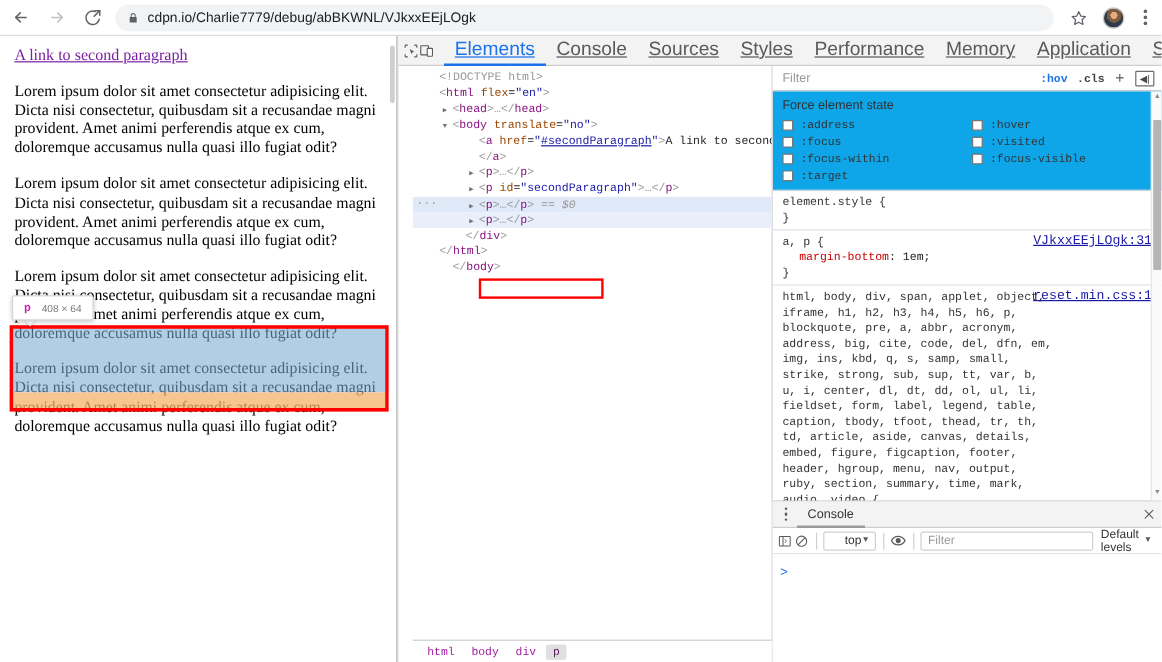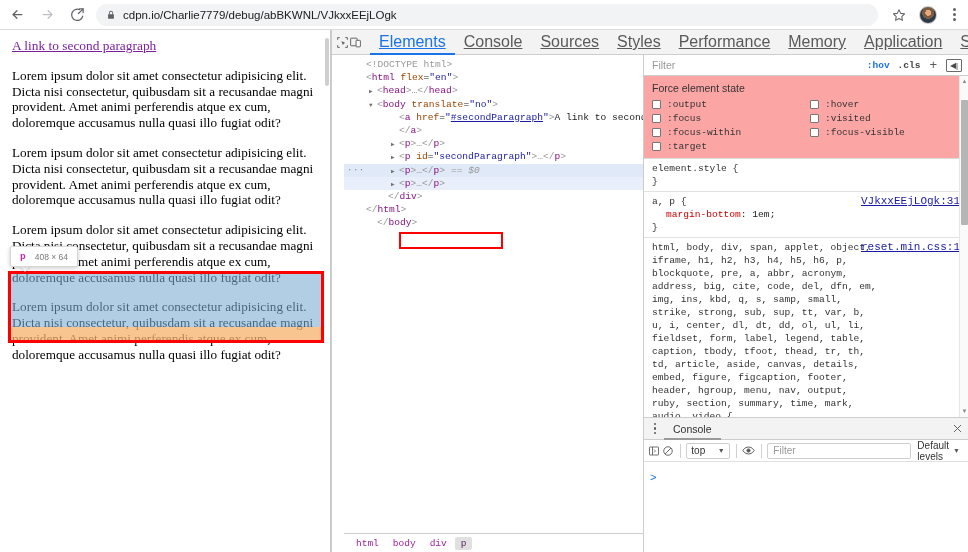--- a/index.html
+++ b/index.html
@@ -218,21 +218,21 @@
              color: #1a73e8; font-weight: bold; padding: 0 4px; }
   .cls-btn { font-family: "Liberation Mono", monospace; font-size: 9.5px;
              color: #444; font-weight: bold; padding: 0 4px; }
   .plus-btn { font-size: 13px; color: #5a5a5a; padding: 0 5px; line-height: 12px; }
   .newstyle-btn { width: 16px; height: 13px; border: 1px solid #6b6b6b;
                   display: flex; align-items: center; justify-content: center;
                   margin: 0 4px; color: #4a4a4a; font-size: 8px; border-radius: 1px; }
 
   .styles-scroll { flex: 1; overflow: hidden; position: relative; }
   .force-state {
-    border-bottom: 1px solid #dcdcdc; padding: 6px 8px 6px 8px; background: #fca5a5;
+    border-bottom: 1px solid #dcdcdc; padding: 6px 8px 6px 8px; background: #0ea5e9;
   }
   .force-title { font-size: 10.5px; color: #333; margin-bottom: 5px; }
   .force-grid { display: grid; grid-template-columns: 158px 1fr; row-gap: 3px; }
   .force-item { display: flex; align-items: center; gap: 6px; }
   .cbx { width: 9px; height: 9px; border: 1px solid #767676; border-radius: 1px; background: #fff; }
   .force-label { font-family: "Liberation Mono", monospace; font-size: 9.5px; color: #333; }
 
   .rule { border-bottom: 1px solid #e2e2e2; padding: 3px 8px 3px 8px; position: relative; }
   .rule-head { font-family: "Liberation Mono", monospace; font-size: 9.6px;
                color: #333; line-height: 13px; white-space: pre-wrap; word-break: break-word; }
@@ -262,21 +262,21 @@
   .drawer-tab { font-size: 10.5px; color: #333; padding: 0 9px; height: 22px;
                 display: flex; align-items: center; box-shadow: inset 0 -2px 0 #9a9a9a; }
   .drawer-close { margin-left: auto; width: 22px; height: 22px; display: flex;
                   align-items: center; justify-content: center; color: #5a5a5a; }
   .console-toolbar { height: 22px; min-height: 22px; display: flex; align-items: center;
                      gap: 2px; border-bottom: 1px solid #e0e0e0; padding: 0 4px; background: #fff; }
   .ctx-select {
     display: flex; align-items: center; width: 120px; height: 16px;
     border: 1px solid #cfcfcf; border-radius: 2px; padding: 0 4px; background: #fff;
   }
-  .ctx-label { font-size: 10px; color: #333; flex: 1; }
+  .ctx-label { font-size: 10px; color: #333; flex: 1; text-align: right; }
   .caret { font-size: 7px; color: #5a5a5a; }
   .console-filter {
     width: 146px; height: 16px; border: 1px solid #cfcfcf; border-radius: 2px;
     background: #fff; padding: 0 5px; font-size: 10px; color: #333; outline: none;
     font-family: "Liberation Sans", sans-serif;
   }
   .console-filter::placeholder { color: #9a9a9a; }
   .levels { display: flex; align-items: center; gap: 4px; font-size: 10px; color: #333; padding: 0 4px; }
   .console-body { flex: 1; background: #fff; padding: 5px 6px; }
   .prompt-arrow { color: #1a73e8; font-family: "Liberation Mono", monospace; font-size: 11px; }
@@ -430,21 +430,21 @@
           <span class="plus-btn">+</span>
           <span class="newstyle-btn">◀|</span>
         </div>
 
         <div class="styles-scroll">
           <div class="force-state">
             <div class="force-title">Force element state</div>
             <div class="force-grid">
                 <div class="force-item">
                   <span class="cbx"></span>
-                  <span class="force-label">:output</span>
+                  <span class="force-label">:address</span>
                 </div>
                 <div class="force-item">
                   <span class="cbx"></span>
                   <span class="force-label">:hover</span>
                 </div>
                 <div class="force-item">
                   <span class="cbx"></span>
                   <span class="force-label">:focus</span>
                 </div>
                 <div class="force-item">

